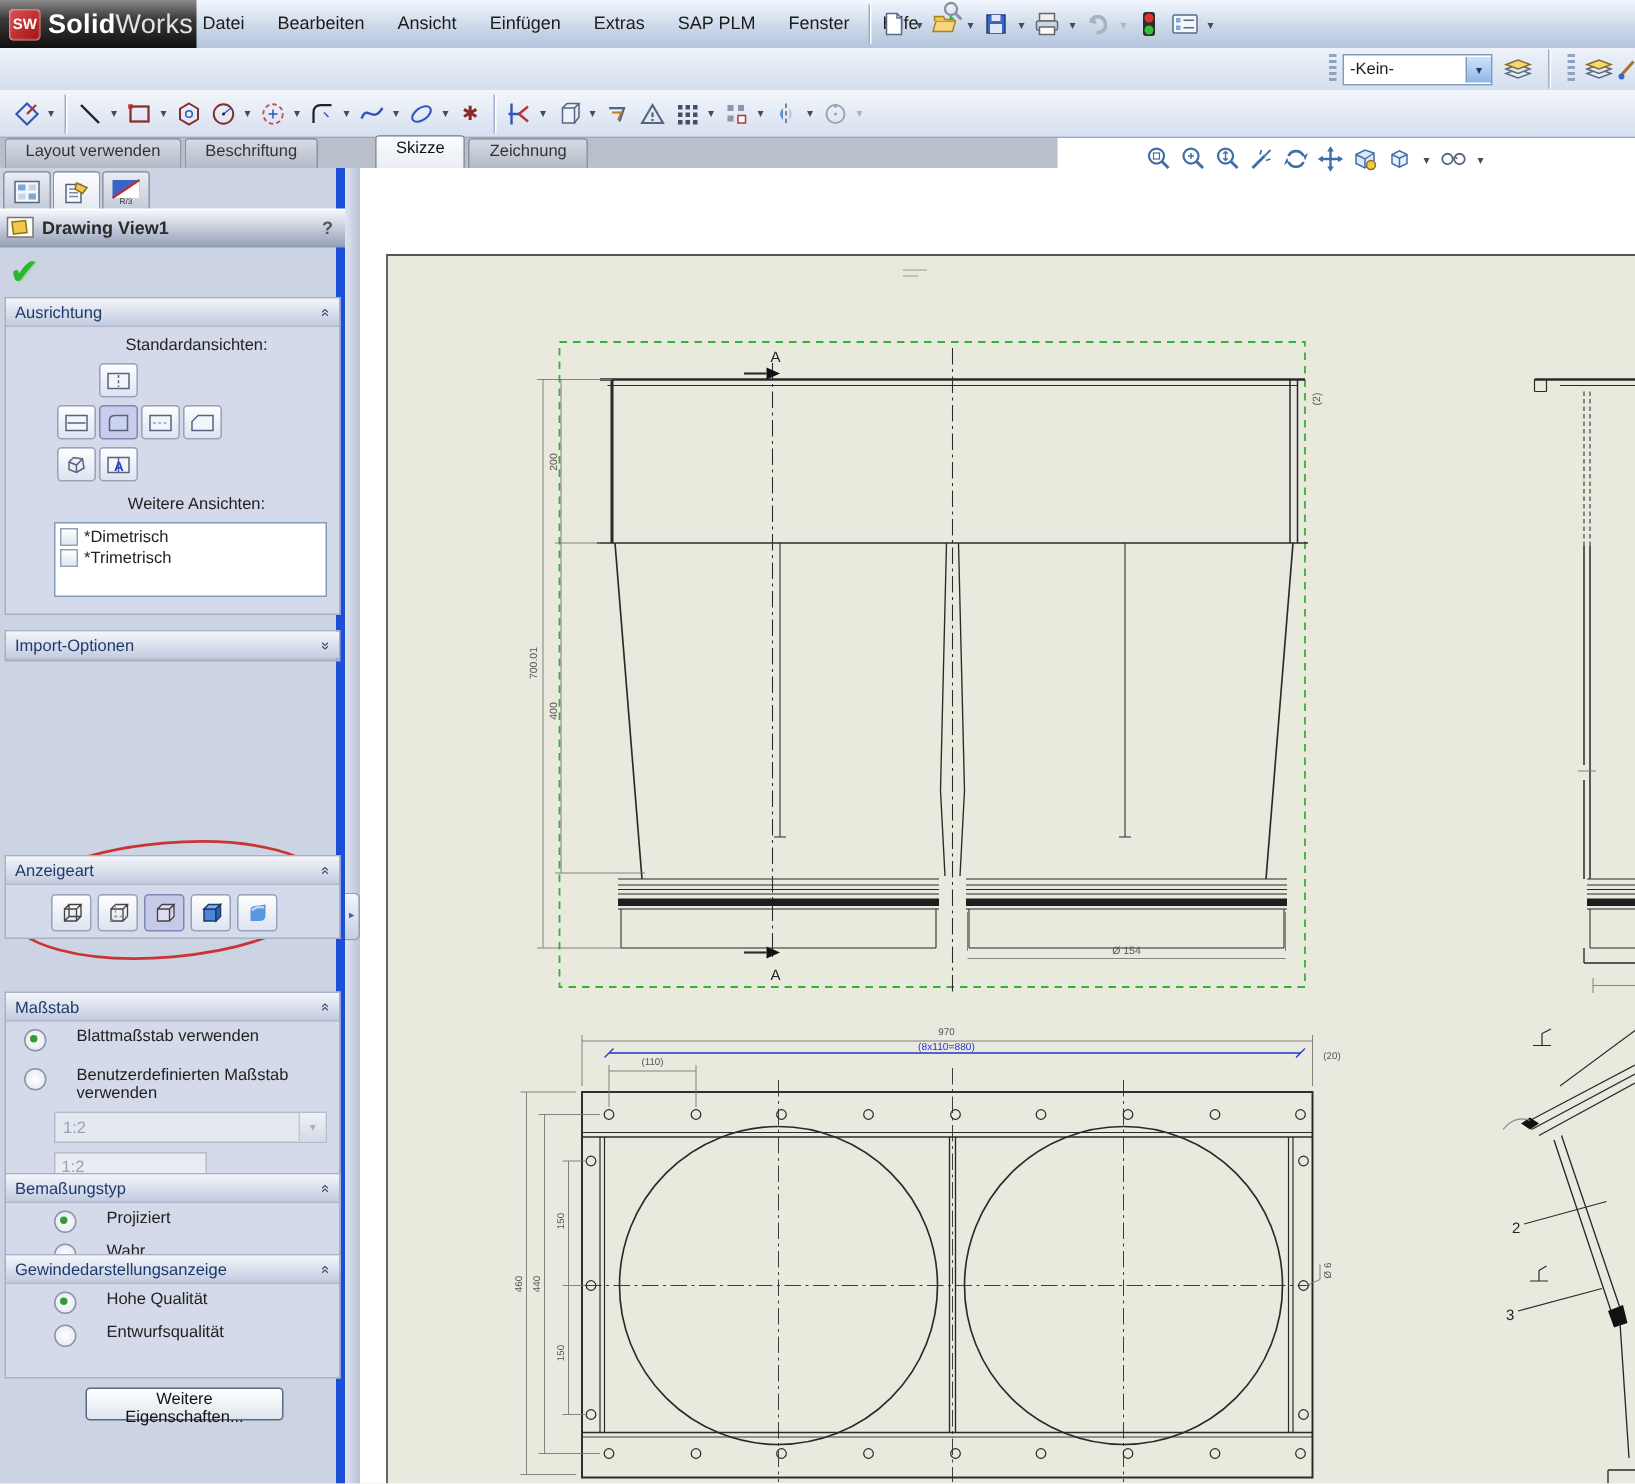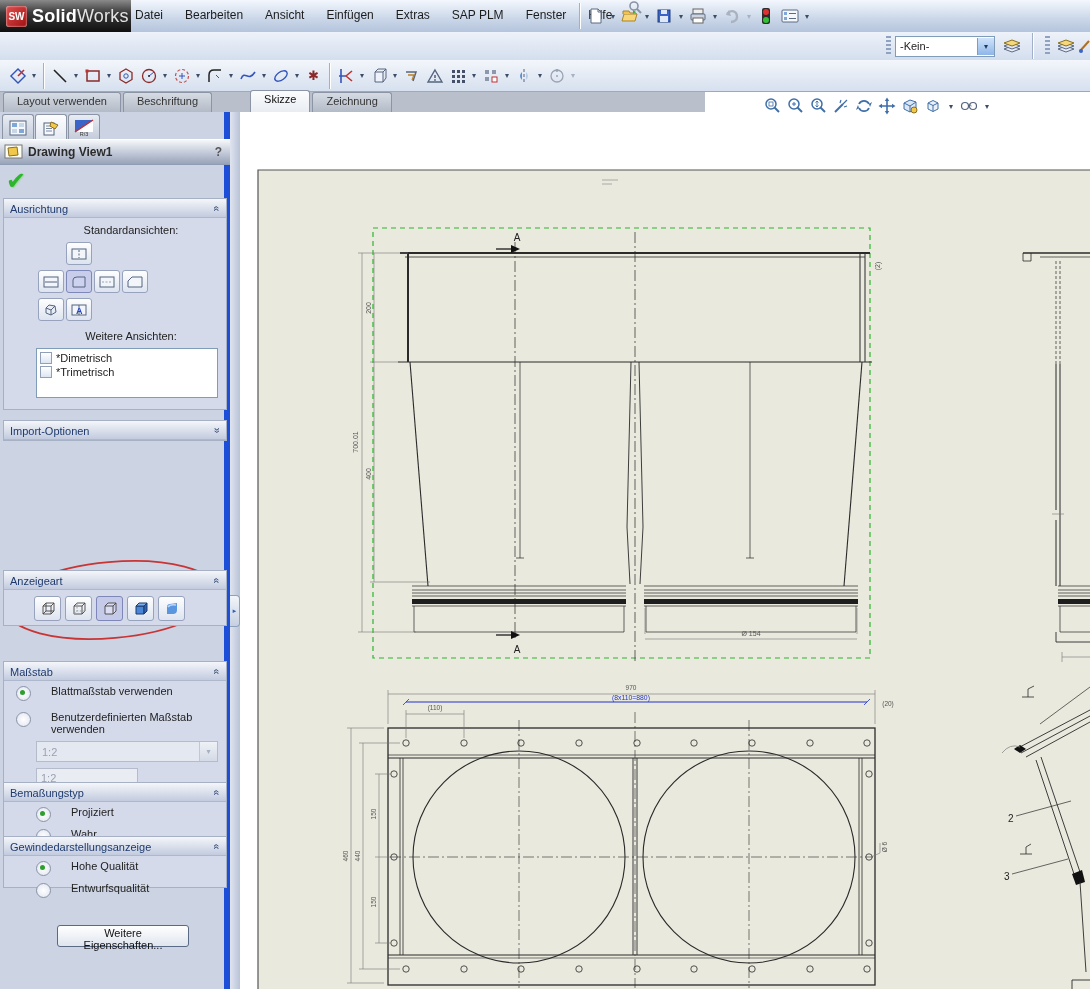--- a/index.html
+++ b/index.html
@@ -545,21 +545,21 @@
         <span class="radio on"></span>
         <span>Projiziert</span>
       </div>
       <div class="radio-row" style="padding-left:32px;">
         <span class="radio"></span>
         <span>Wahr</span>
       </div>
     </div>
   </div>
 
-  <div class="section" style="top:724px;height:52px;">
+  <div class="section" style="top:724px;height:83px;">
     <div class="sec-head">
       <span>Gewindedarstellungsanzeige</span>
       <span class="chev up">«</span>
     </div>
     <div class="sec-body">
       <div class="radio-row" style="padding-left:32px;">
         <span class="radio on"></span>
         <span>Hohe Qualität</span>
       </div>
       <div class="radio-row" style="padding-left:32px;">

